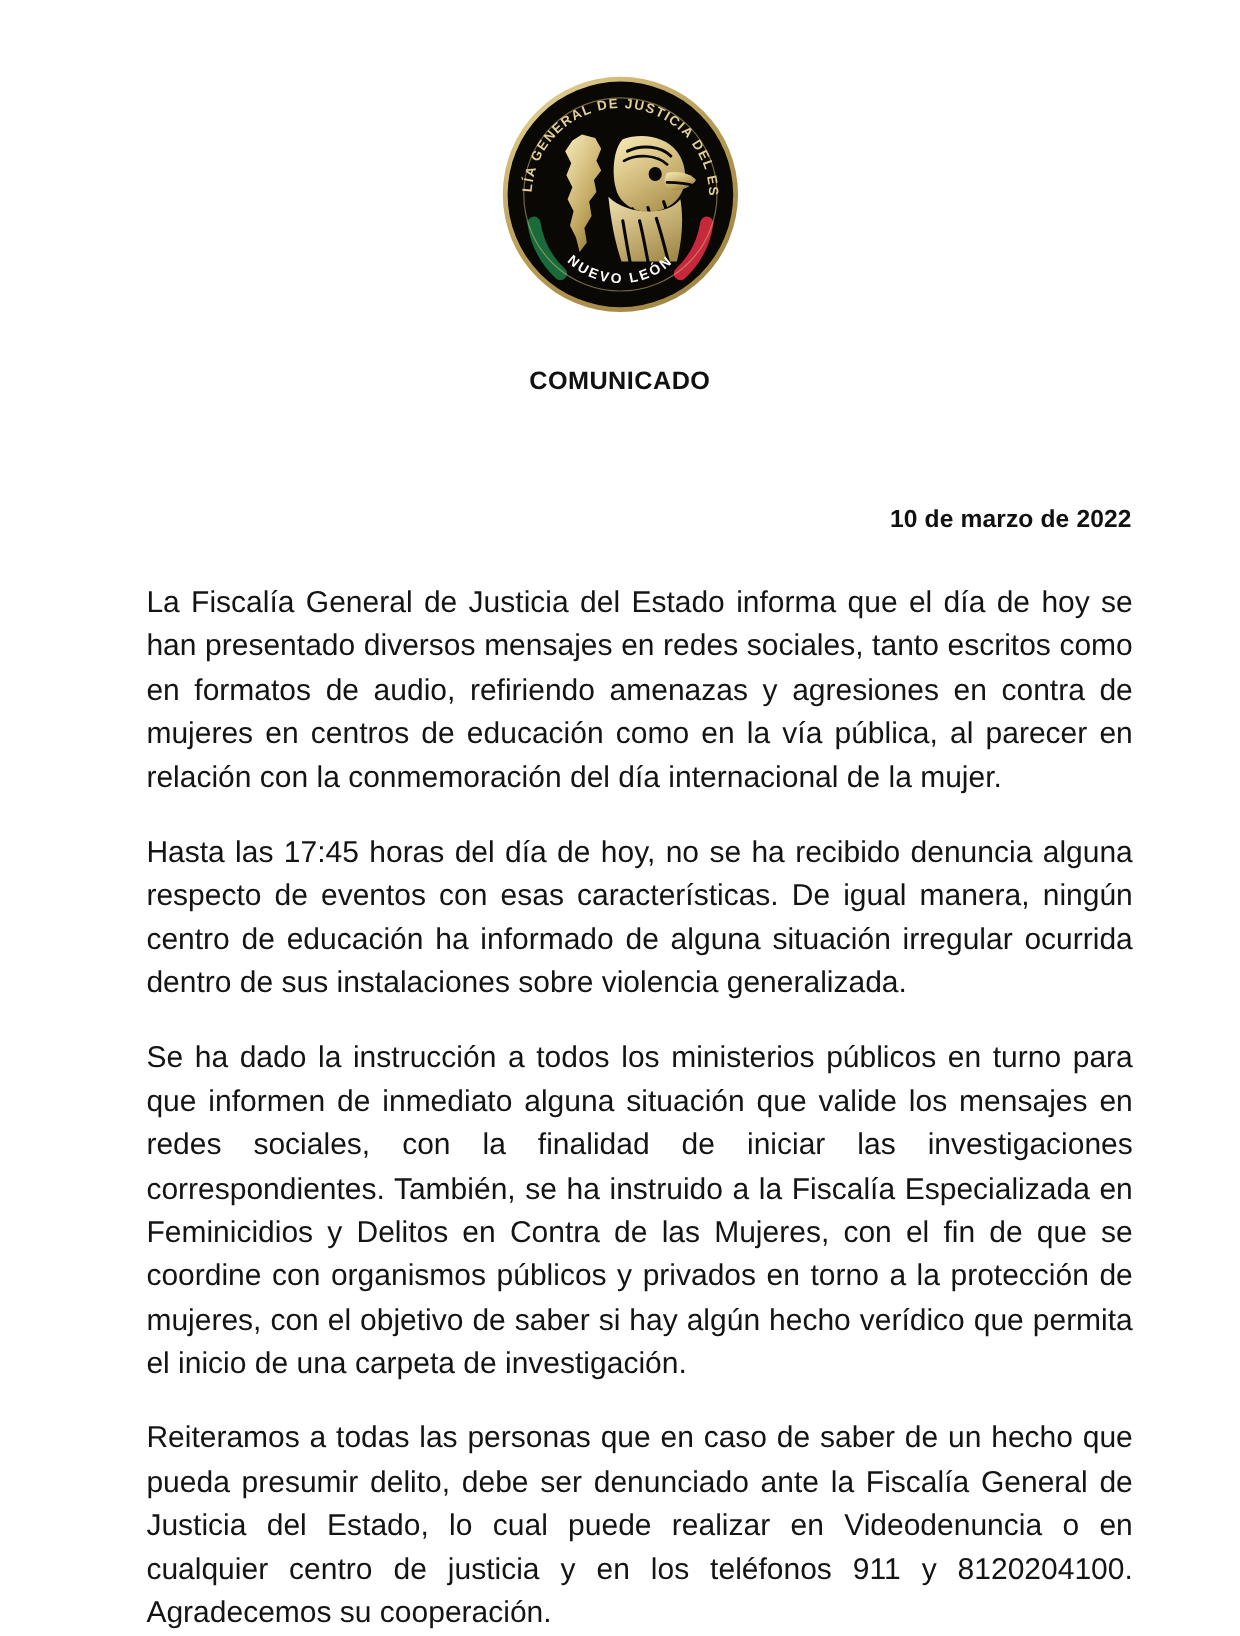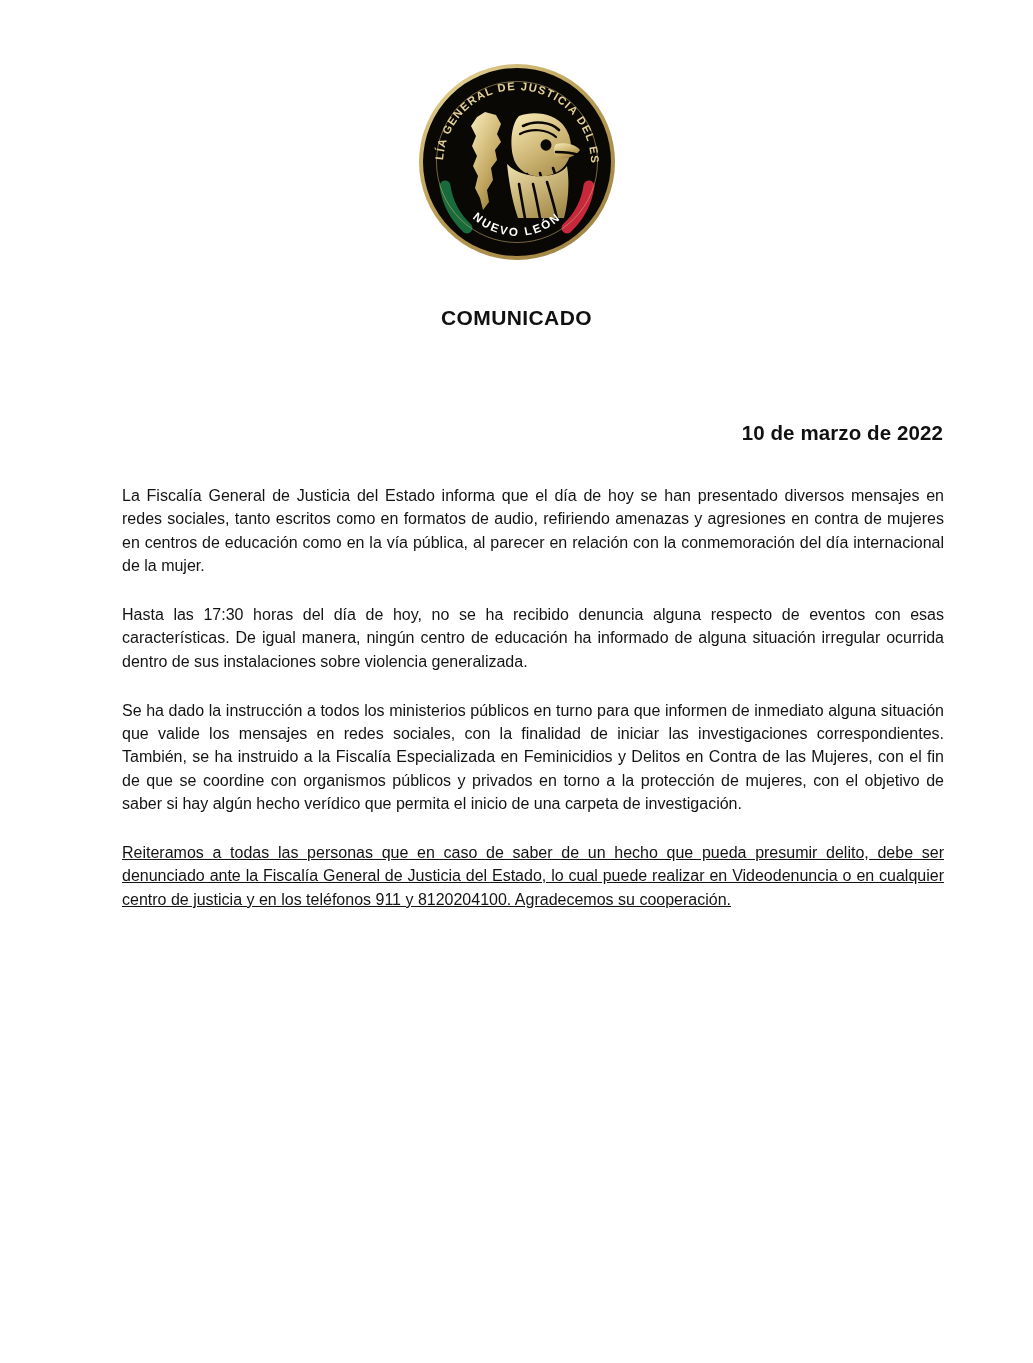--- a/index.html
+++ b/index.html
@@ -112,30 +112,29 @@
 
   
   .body-copy {
     position: absolute;
     left: 122px;
     top: 484px;
     width: 822px;
   }
   .body-copy p {
     margin: 0 0 26px 0;
-    font-size: 16px;
+    font-size: 25px;
     line-height: 1.455;
     text-align: justify;
     text-justify: inter-word;
     color: #141414;
     hyphens: none;
   }
   .body-copy p:last-child {
     margin-bottom: 0;
-    text-decoration: underline;
   }
 </style>
 </head>
 <body>
 
 <div class="page">
 
   <div class="seal-wrap">
     <div class="seal">
       <div class="seal-ring">
@@ -215,18 +214,18 @@
       </div>
     </div>
   </div>
 
   <div class="comunicado">COMUNICADO</div>
 
   <div class="date-line">10 de marzo de 2022</div>
 
   <div class="body-copy">
     <p>La Fiscalía General de Justicia del Estado informa que el día de hoy se han presentado diversos mensajes en redes sociales, tanto escritos como en formatos de audio, refiriendo amenazas y agresiones en contra de mujeres en centros de educación como en la vía pública, al parecer en relación con la conmemoración del día internacional de la mujer.</p>
-    <p>Hasta las 17:30 horas del día de hoy, no se ha recibido denuncia alguna respecto de eventos con esas características. De igual manera, ningún centro de educación ha informado de alguna situación irregular ocurrida dentro de sus instalaciones sobre violencia generalizada.</p>
+    <p>Hasta las 17:45 horas del día de hoy, no se ha recibido denuncia alguna respecto de eventos con esas características. De igual manera, ningún centro de educación ha informado de alguna situación irregular ocurrida dentro de sus instalaciones sobre violencia generalizada.</p>
     <p>Se ha dado la instrucción a todos los ministerios públicos en turno para que informen de inmediato alguna situación que valide los mensajes en redes sociales, con la finalidad de iniciar las investigaciones correspondientes. También, se ha instruido a la Fiscalía Especializada en Feminicidios y Delitos en Contra de las Mujeres, con el fin de que se coordine con organismos públicos y privados en torno a la protección de mujeres, con el objetivo de saber si hay algún hecho verídico que permita el inicio de una carpeta de investigación.</p>
     <p>Reiteramos a todas las personas que en caso de saber de un hecho que pueda presumir delito, debe ser denunciado ante la Fiscalía General de Justicia del Estado, lo cual puede realizar en Videodenuncia o en cualquier centro de justicia y en los teléfonos 911 y 8120204100. Agradecemos su cooperación.</p>
   </div>
 
 </div>
 
 </body></html>

